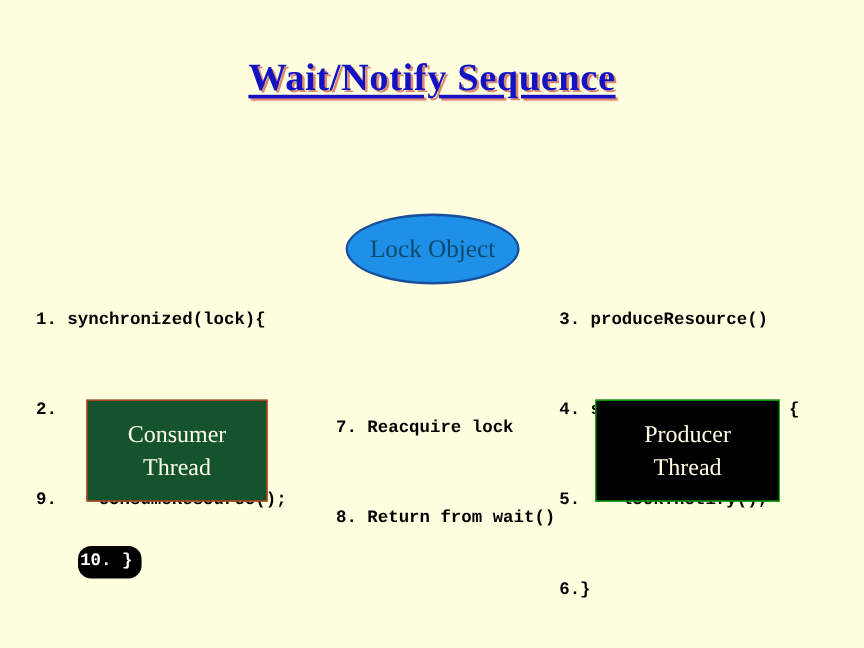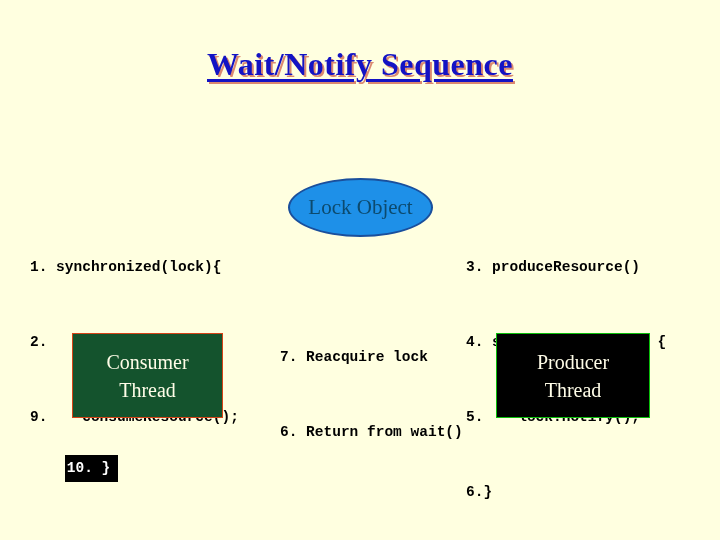--- a/index.html
+++ b/index.html
@@ -71,20 +71,21 @@
   }
   .code-line {
     white-space: pre;
     display: block;
   }
   .code-line.highlight {
     background: #000000;
     color: #ffffff;
     display: inline-block;
     padding: 1px 8px 1px 2px;
+    border-radius: 11px;
   }
 
   
   #lock-ellipse {
     position: absolute;
     left: 288px;
     top: 178px;
     width: 145px;
     height: 59px;
     background: #1e90e8;
@@ -160,21 +161,21 @@
 
   <div id="code-right" class="codeblock">
     <span class="code-line">3. produceResource()</span>
     <span class="code-line">4. synchronized(lock) {</span>
     <span class="code-line">5.    lock.notify();</span>
     <span class="code-line">6.}</span>
   </div>
 
   <div id="code-middle" class="codeblock">
     <span class="code-line">7. Reacquire lock</span>
-    <span class="code-line">6. Return from wait()</span>
+    <span class="code-line">8. Return from wait()</span>
   </div>
 
   <div id="consumer-box" class="threadbox">
     <div>
       <span class="box-text">Consumer</span>
       <span class="box-text">Thread</span>
     </div>
   </div>
 
   <div id="producer-box" class="threadbox">

